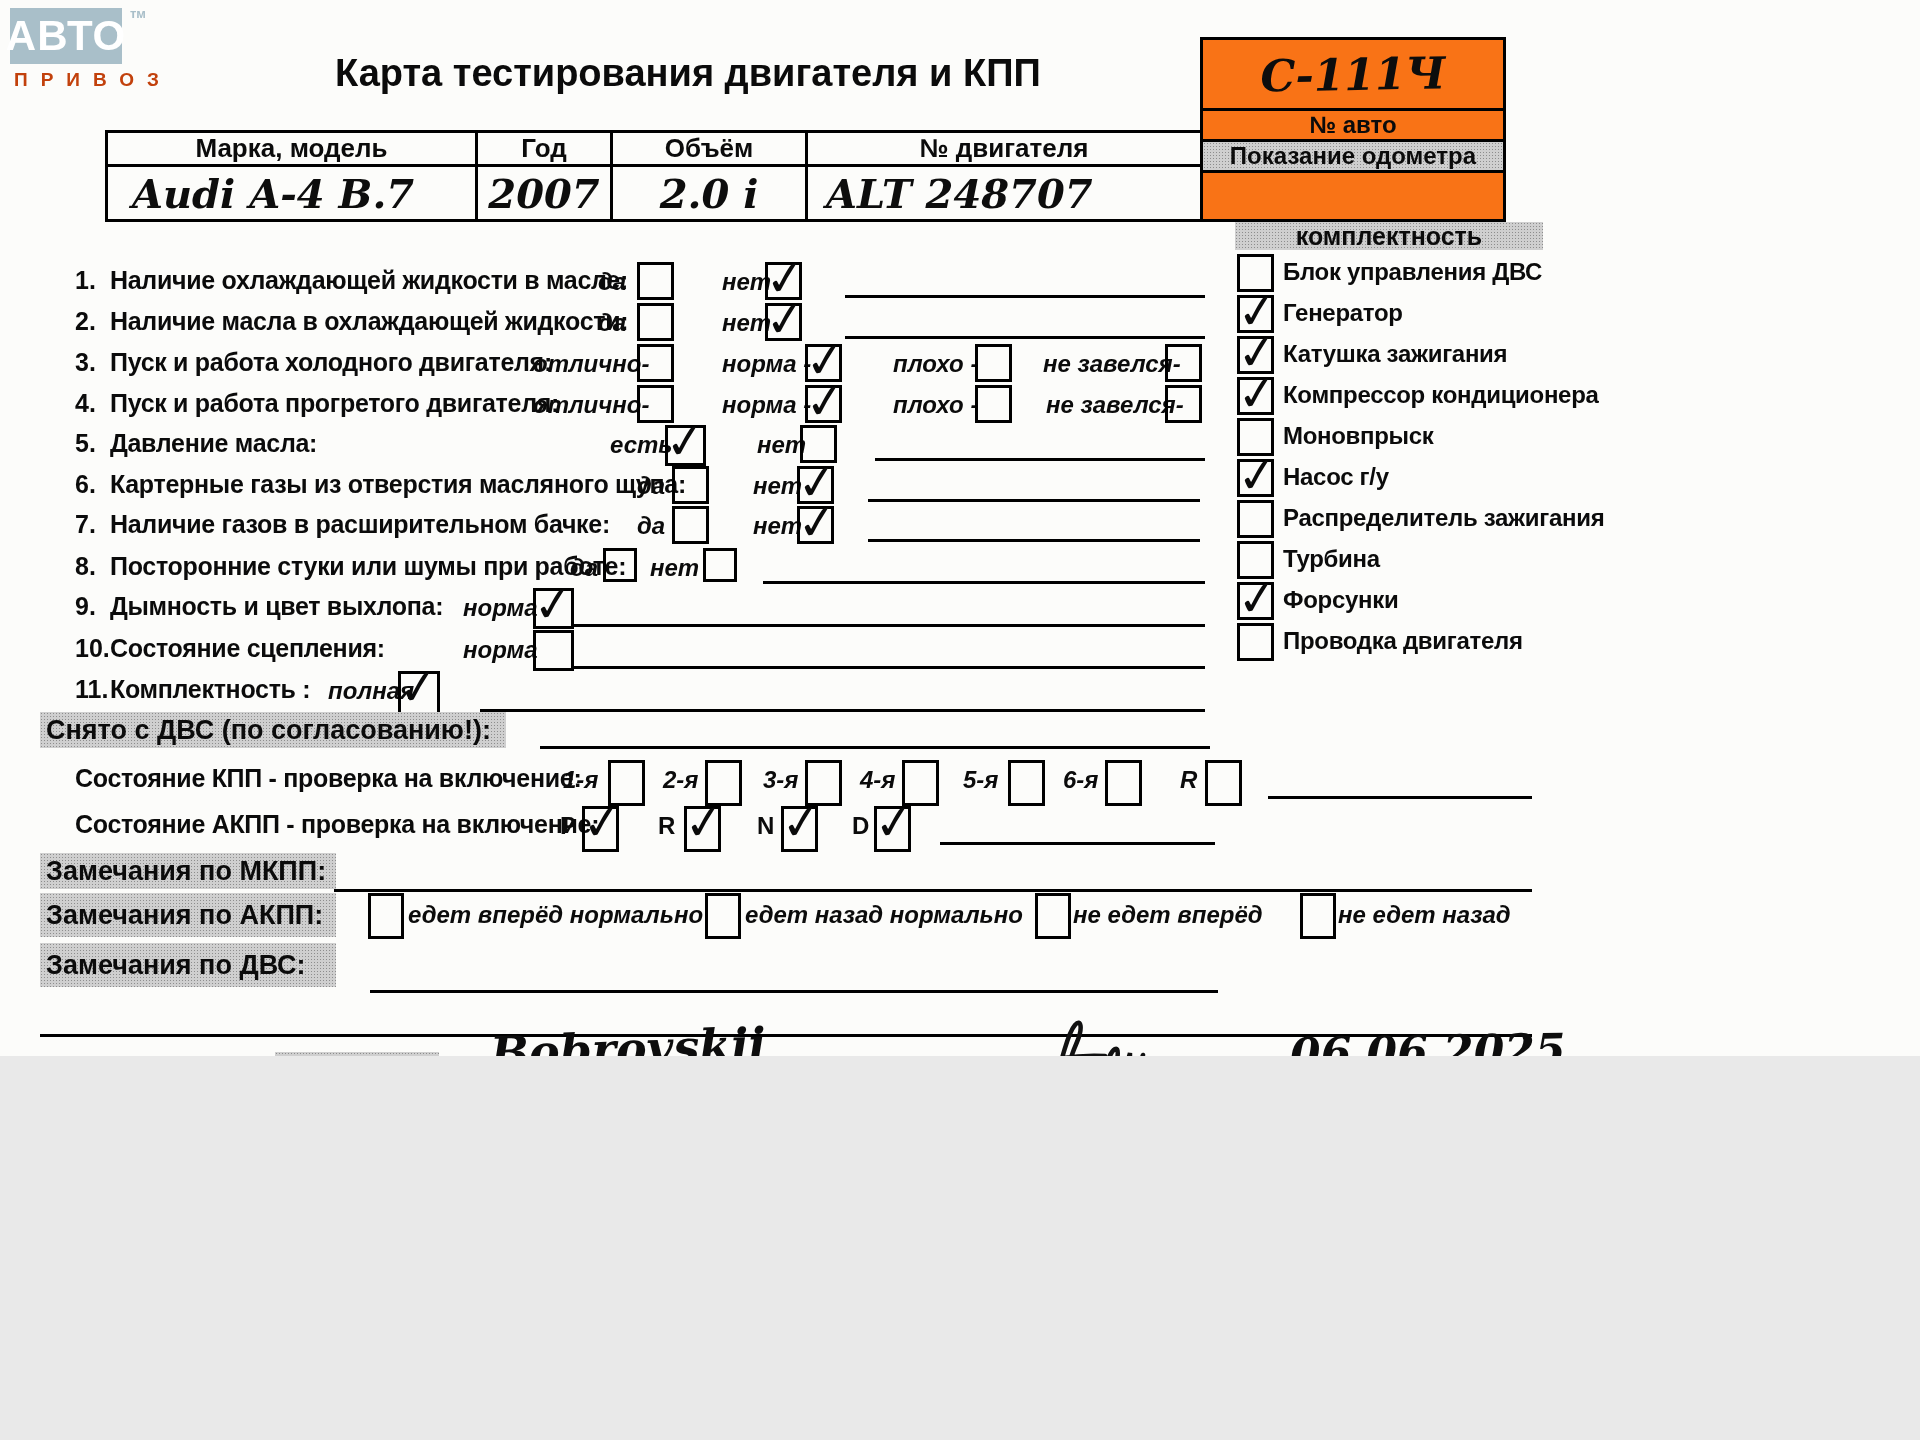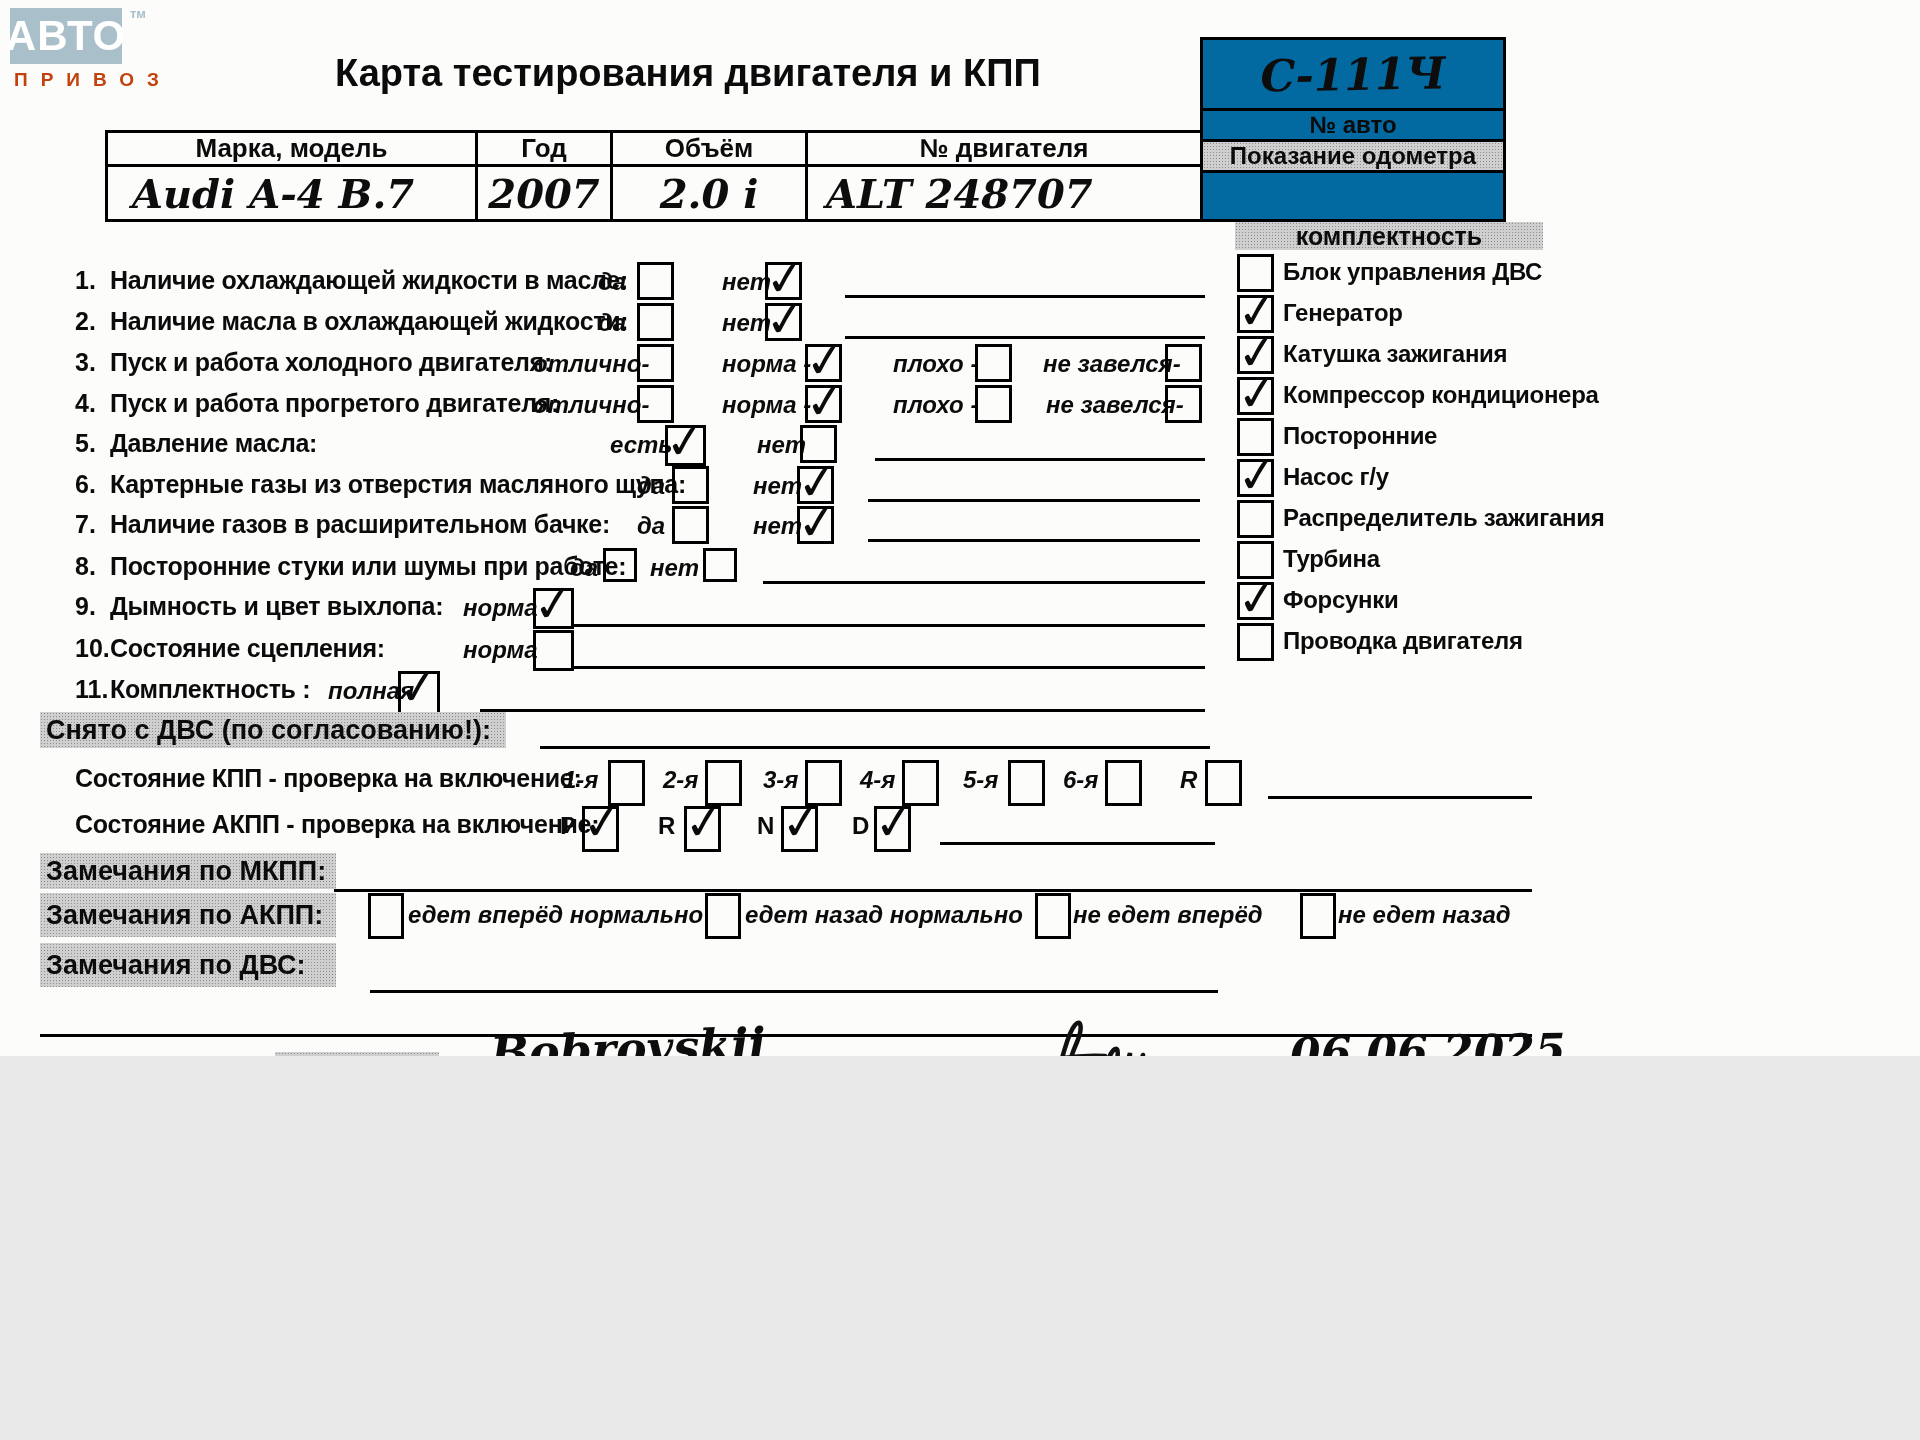--- a/index.html
+++ b/index.html
@@ -16,21 +16,21 @@
   .title{position:absolute;left:335px;top:52px;margin:0;font-size:38px;font-weight:bold;letter-spacing:0px;}
 
   
   .veh{position:absolute;left:105px;top:130px;border-collapse:collapse;table-layout:fixed;}
   .veh th,.veh td{border:3px solid #000;}
   .veh th{height:30px;font-size:26px;font-weight:bold;text-align:center;padding:0 4px;}
   .veh td{height:50px;vertical-align:middle;}
 
   .hand{font-family:"DejaVu Serif",serif;font-style:italic;font-weight:bold;color:#0d0d0d;}
 
-  .ibox{position:absolute;left:1200px;top:37px;width:300px;border:3px solid #000;background:#0369a1;}
+  .ibox{position:absolute;left:1200px;top:37px;width:300px;border:3px solid #000;background:#f97316;}
   .ibox-val{height:68px;display:flex;align-items:center;justify-content:center;font-size:44px;transform:rotate(-1deg);}
   .ibox-row{border-top:3px solid #000;height:28px;display:flex;align-items:center;justify-content:center;
             font-weight:bold;font-size:24px;}
   .ibox-empty{border-top:3px solid #000;height:46px;}
 
   .shade{background-color:#cfcfcf;
          background-image:radial-gradient(#8d8d8d 0.9px, transparent 1px);
          background-size:3px 3px;}
 
   
@@ -114,21 +114,21 @@
     <div class="equip-item">
         <span class="cb checked"></span>
         <span class="equip-label">Катушка зажигания</span>
       </div>
     <div class="equip-item">
         <span class="cb checked"></span>
         <span class="equip-label">Компрессор кондиционера</span>
       </div>
     <div class="equip-item">
         <span class="cb"></span>
-        <span class="equip-label">Посторонние</span>
+        <span class="equip-label">Моновпрыск</span>
       </div>
     <div class="equip-item">
         <span class="cb checked"></span>
         <span class="equip-label">Насос г/у</span>
       </div>
     <div class="equip-item">
         <span class="cb"></span>
         <span class="equip-label">Распределитель зажигания</span>
       </div>
     <div class="equip-item">

